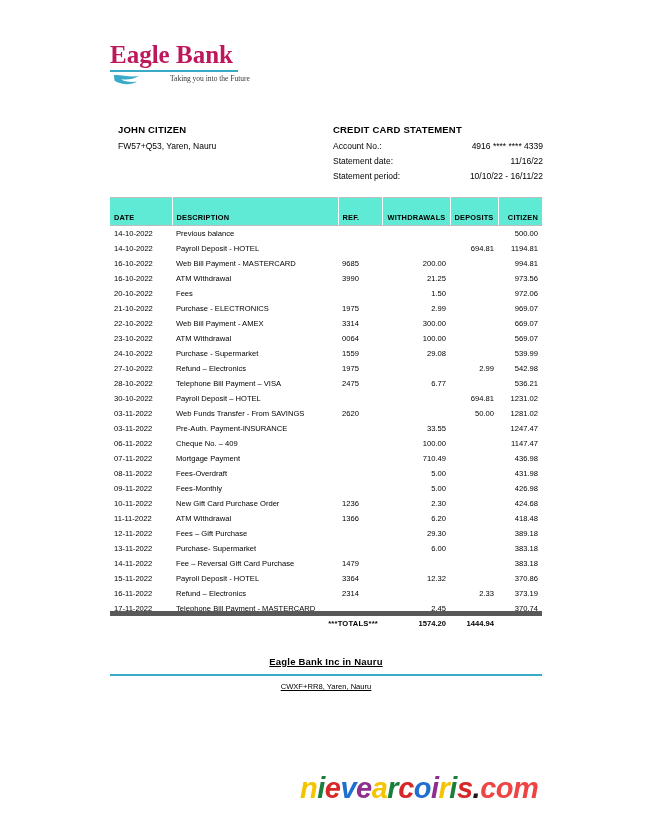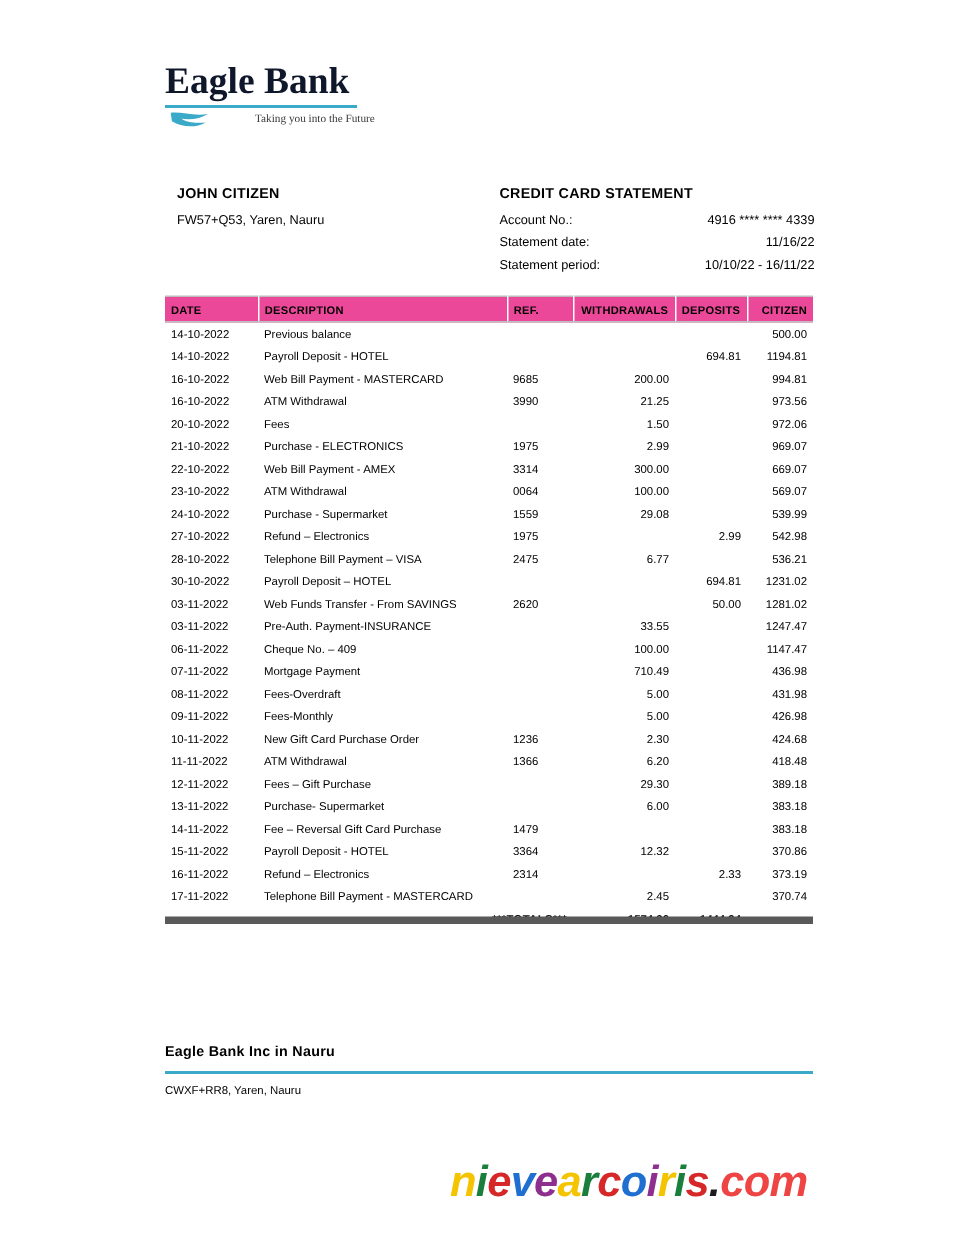--- a/index.html
+++ b/index.html
@@ -27,21 +27,21 @@
     position: absolute;
     left: 110px;
     top: 42px;
     width: 240px;
     height: 48px;
   }
   .logo-title {
     font-family: "Liberation Serif", serif;
     font-size: 25px;
     font-weight: bold;
-    color: #0f172a;
+    color: #be185d;
     letter-spacing: 0px;
     line-height: 26px;
   }
   .logo-rule {
     position: absolute;
     left: 0;
     top: 28px;
     width: 128px;
     height: 2px;
     background: #3ba9c8;
@@ -115,25 +115,25 @@
     left: 110px;
     top: 197px;
     width: 432px;
   }
   table.stmt {
     border-collapse: collapse;
     width: 432px;
     table-layout: fixed;
   }
   table.stmt thead th {
-    background: #ec4899;
+    background: #5eead4;
     font-size: 7.4px;
     font-weight: bold;
     text-align: left;
-    padding: 4px 4px 3px 4px;
+    padding: 15px 4px 3px 4px;
     border-right: 1px solid #ffffff;
     border-top: 1px solid #bdbdbd;
     border-bottom: 1px solid #bdbdbd;
     letter-spacing: .2px;
     white-space: nowrap;
   }
   table.stmt thead th.num { text-align: right; }
   table.stmt thead th:last-child { border-right: none; }
   table.stmt tbody td {
     font-size: 7.6px;
@@ -167,23 +167,24 @@
     left: 110px;
     width: 432px;
     height: 5px;
     background: #595959;
   }
 
   
   .footer {
     position: absolute;
     left: 110px;
-    top: 696px;
+    top: 656px;
     width: 432px;
-    text-align: left;
+    text-align: center;
+    text-decoration: underline;
   }
   .footer-title {
     font-size: 9.5px;
     font-weight: bold;
     letter-spacing: .2px;
   }
   .footer-rule {
     margin-top: 7px;
     width: 432px;
     height: 1.5px;

